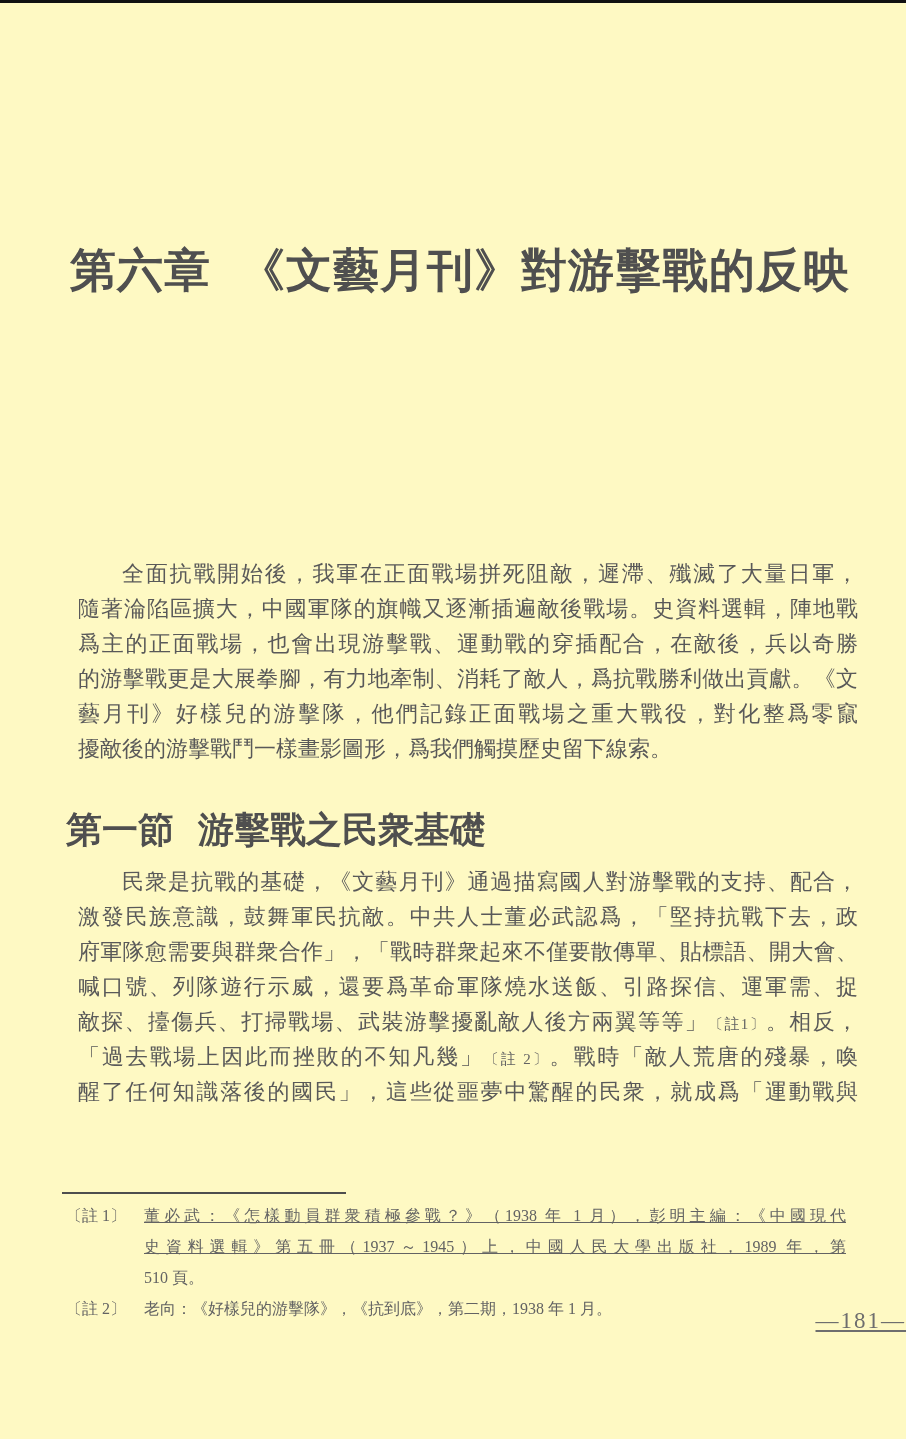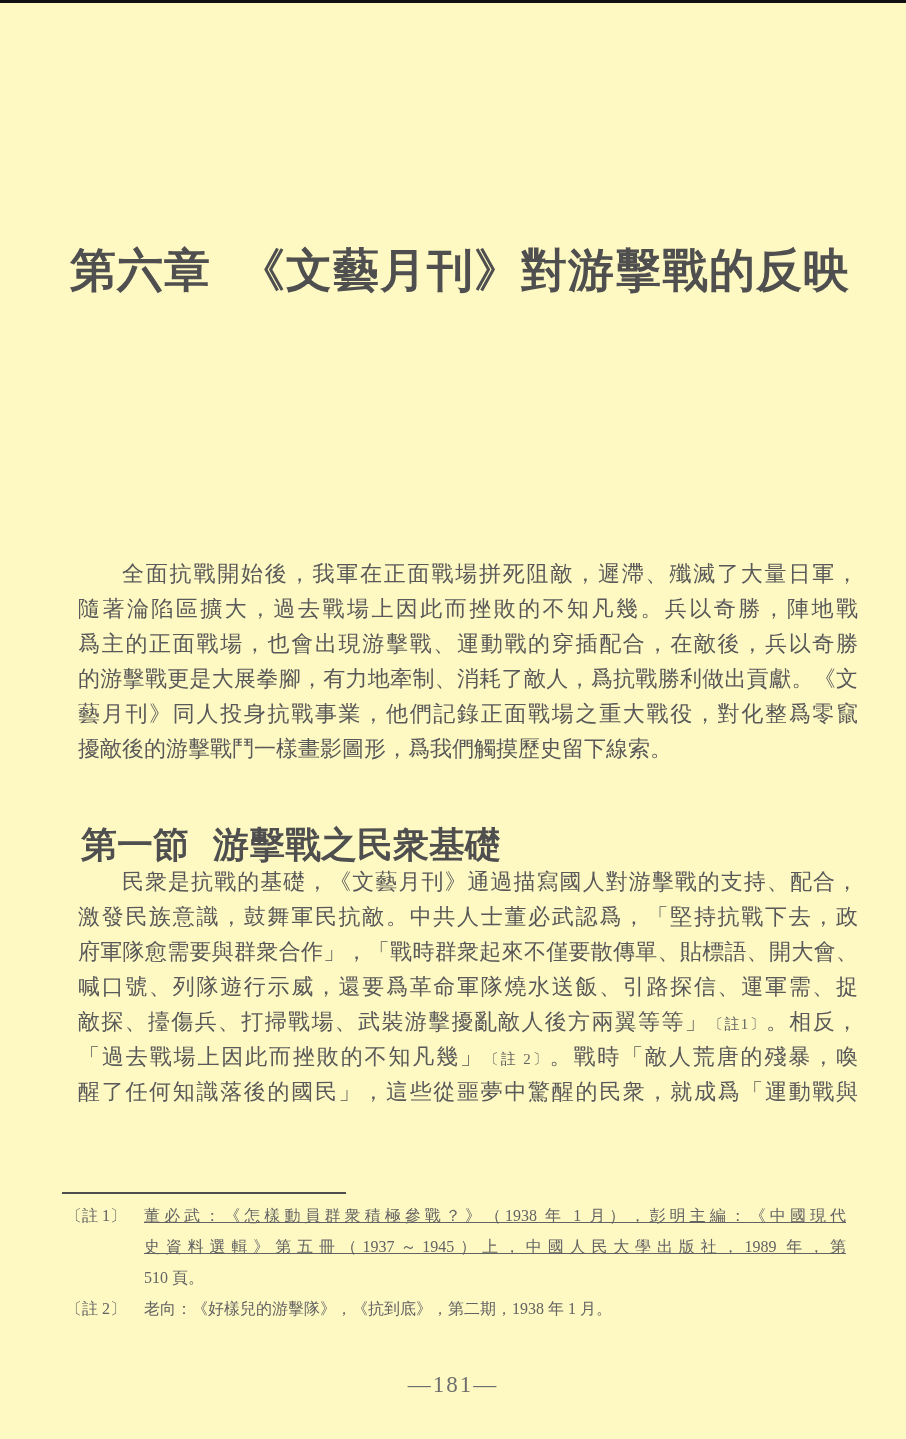--- a/index.html
+++ b/index.html
@@ -27,21 +27,21 @@
     font-weight: bold;
     color: #4f4f4f;
     letter-spacing: 1px;
     white-space: nowrap;
   }
   .chapter .num { margin-right: 28px; }
   
   .section {
     position: absolute;
     top: 806px; left: 66px;
-    margin: 15px;
+    margin: 0;
     font-size: 36px;
     font-weight: bold;
     color: #4f4f4f;
     white-space: nowrap;
   }
   .section .num { margin-right: 24px; }
   
   .para {
     position: absolute;
     left: 66px;
@@ -96,45 +96,46 @@
   }
   .fline.just {
     text-align: justify;
     text-align-last: justify;
     text-justify: inter-character;
     text-decoration: underline;
   }
   
   .page-number {
     position: absolute;
-    top: 1372px; left: 0;
+    top: 1308px; left: 0;
     width: 906px;
-    text-align: center;
+    text-align: right;
     font-size: 23px;
     color: #6e6e6e;
     letter-spacing: 2px;
+    text-decoration: underline;
   }
 </style>
 </head>
 <body>
 
 <div class="page">
 
   <div class="scan-edge"></div>
 
   <h1 class="chapter">
     <span class="num">第六章</span><span>《文藝月刊》對游擊戰的反映</span>
   </h1>
 
   <div class="para para-1">
     <div class="bline first">全面抗戰開始後，我軍在正面戰場拼死阻敵，遲滯、殲滅了大量日軍，</div>
-    <div class="bline">隨著淪陷區擴大，過去戰場上因此而挫敗的不知凡幾。兵以奇勝，陣地戰</div>
+    <div class="bline">隨著淪陷區擴大，中國軍隊的旗幟又逐漸插遍敵後戰場。史資料選輯，陣地戰</div>
     <div class="bline">爲主的正面戰場，也會出現游擊戰、運動戰的穿插配合，在敵後，兵以奇勝</div>
     <div class="bline">的游擊戰更是大展拳腳，有力地牽制、消耗了敵人，爲抗戰勝利做出貢獻。《文</div>
-    <div class="bline">藝月刊》同人投身抗戰事業，他們記錄正面戰場之重大戰役，對化整爲零竄</div>
+    <div class="bline">藝月刊》好樣兒的游擊隊，他們記錄正面戰場之重大戰役，對化整爲零竄</div>
     <div class="bline end">擾敵後的游擊戰鬥一樣畫影圖形，爲我們觸摸歷史留下線索。</div>
   </div>
 
   <h2 class="section">
     <span class="num">第一節</span><span>游擊戰之民衆基礎</span>
   </h2>
 
   <div class="para para-2">
     <div class="bline first">民衆是抗戰的基礎，《文藝月刊》通過描寫國人對游擊戰的支持、配合，</div>
     <div class="bline">激發民族意識，鼓舞軍民抗敵。中共人士董必武認爲，「堅持抗戰下去，政</div>

